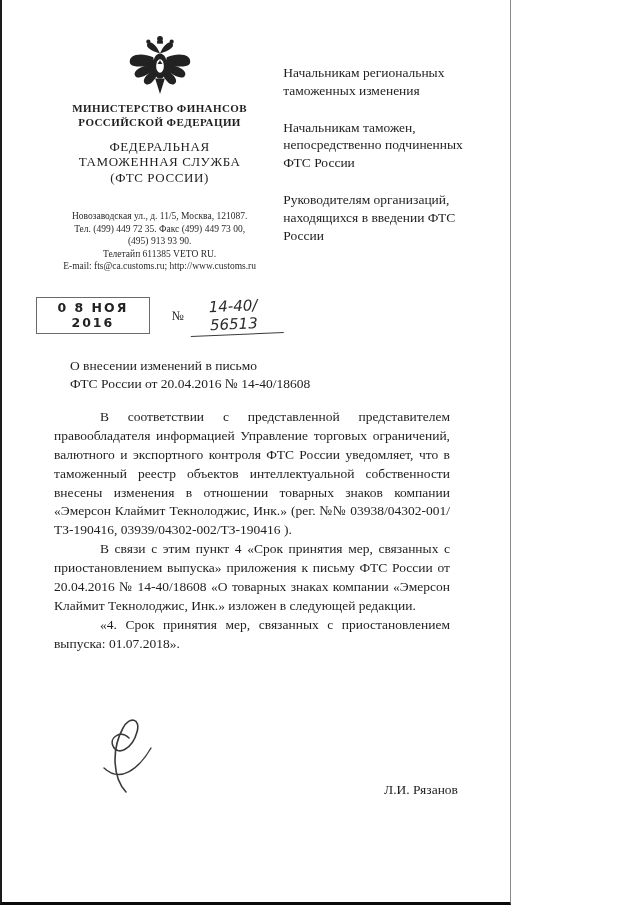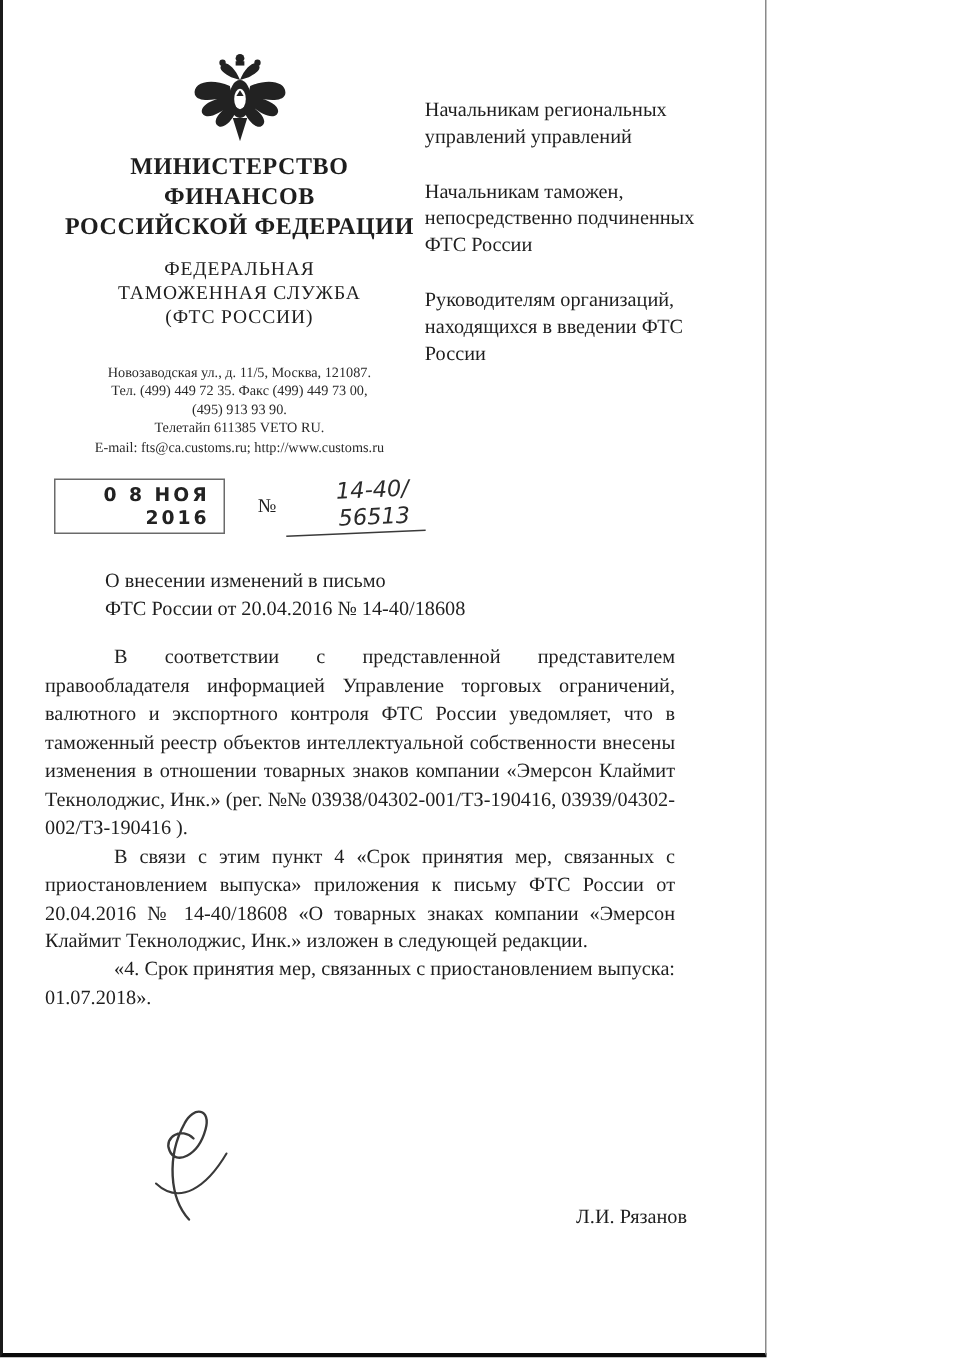--- a/index.html
+++ b/index.html
@@ -15,24 +15,24 @@
     border-right:1px solid #8a8a8a;
     border-bottom:3px solid #0a0a0a;
   }
   .sed {
     position:absolute; top:46px; left:544px;
     font-size:13.5px; letter-spacing:1px;
   }
   .header { display:flex; justify-content:space-between; padding:34px 42px 0 34px; }
   .left-col { width:305px; text-align:center; }
   .emblem { display:block; margin:0 auto 4px auto; }
-  .ministry { font-weight:bold; font-size:16px; line-height:1.25; white-space:pre-line; letter-spacing:0.4px; }
+  .ministry { font-weight:bold; font-size:11px; line-height:1.25; white-space:pre-line; letter-spacing:0.4px; }
   .service  { font-weight:normal; font-size:13px; line-height:1.22; margin-top:9px; white-space:pre-line; letter-spacing:0.6px; }
   .contacts { font-size:9.5px; line-height:1.32; margin-top:24px; white-space:pre-line; color:#2a2a2a; }
-  .number-row { display:flex; align-items:center; margin-top:13px; text-align:right; }
+  .number-row { display:flex; align-items:center; margin-top:24px; text-align:center; }
   .date-stamp {
     border:1px solid #6a6a6a;
     padding:2px 9px 3px 9px;
     font-family:"DejaVu Sans", sans-serif;
     font-weight:bold; font-size:12.5px; letter-spacing:2px;
     color:#222;
   }
   .number-sign { font-size:13px; margin-left:22px; }
   .outgoing-number {
     font-family:"DejaVu Sans", sans-serif;
@@ -42,21 +42,21 @@
     transform:rotate(-2.5deg);
     color:#2b2b2b;
   }
   .reply-line { margin-top:10px; text-align:left; font-size:12.5px; }
   .blank { display:inline-block; border-bottom:1px solid #3a3a3a; height:12px; vertical-align:bottom; }
   .blank.b1 { width:96px; margin-right:8px; }
   .blank.b2 { width:118px; }
   .right-col { width:228px; padding-top:30px; }
   .addressee { font-size:13.5px; line-height:1.32; white-space:pre-line; margin-bottom:19px; }
   .subject { margin:22px 62px 0 68px; font-size:13.5px; line-height:1.38; white-space:pre-line; }
-  .body { margin:14px 60px 0 28px; }
+  .body { margin:14px 60px 0 52px; }
   .body p {
     margin:0; font-size:13.5px; line-height:1.4;
     text-align:justify; text-indent:46px;
   }
   .sig-row { display:flex; justify-content:space-between; align-items:flex-start; margin:64px 52px 0 68px; }
   .sig-position { width:302px; font-size:13.5px; line-height:1.45; white-space:pre-line; }
   .sig-scribble { margin:-6px 10px 0 0; }
   .sig-name { align-self:flex-end; font-size:13.5px; margin-bottom:0; white-space:nowrap; }
 </style>
 </head>
@@ -98,21 +98,21 @@
       <div class="number-row">
         <span class="date-stamp">0 8 НОЯ 2016</span>
         <span class="number-sign">№</span>
         <span class="outgoing-number">14-40/ 56513</span>
       </div>
 
     </div>
 
     <div class="right-col">
       <div class="addressee">Начальникам региональных
-управлений управлений</div>
+таможенных изменения</div>
       <div class="addressee">Начальникам таможен,
 непосредственно подчиненных
 ФТС России</div>
       <div class="addressee">Руководителям организаций,
 находящихся в введении ФТС
 России</div>
     </div>
   </div>
 
   <div class="subject">О внесении изменений в письмо

